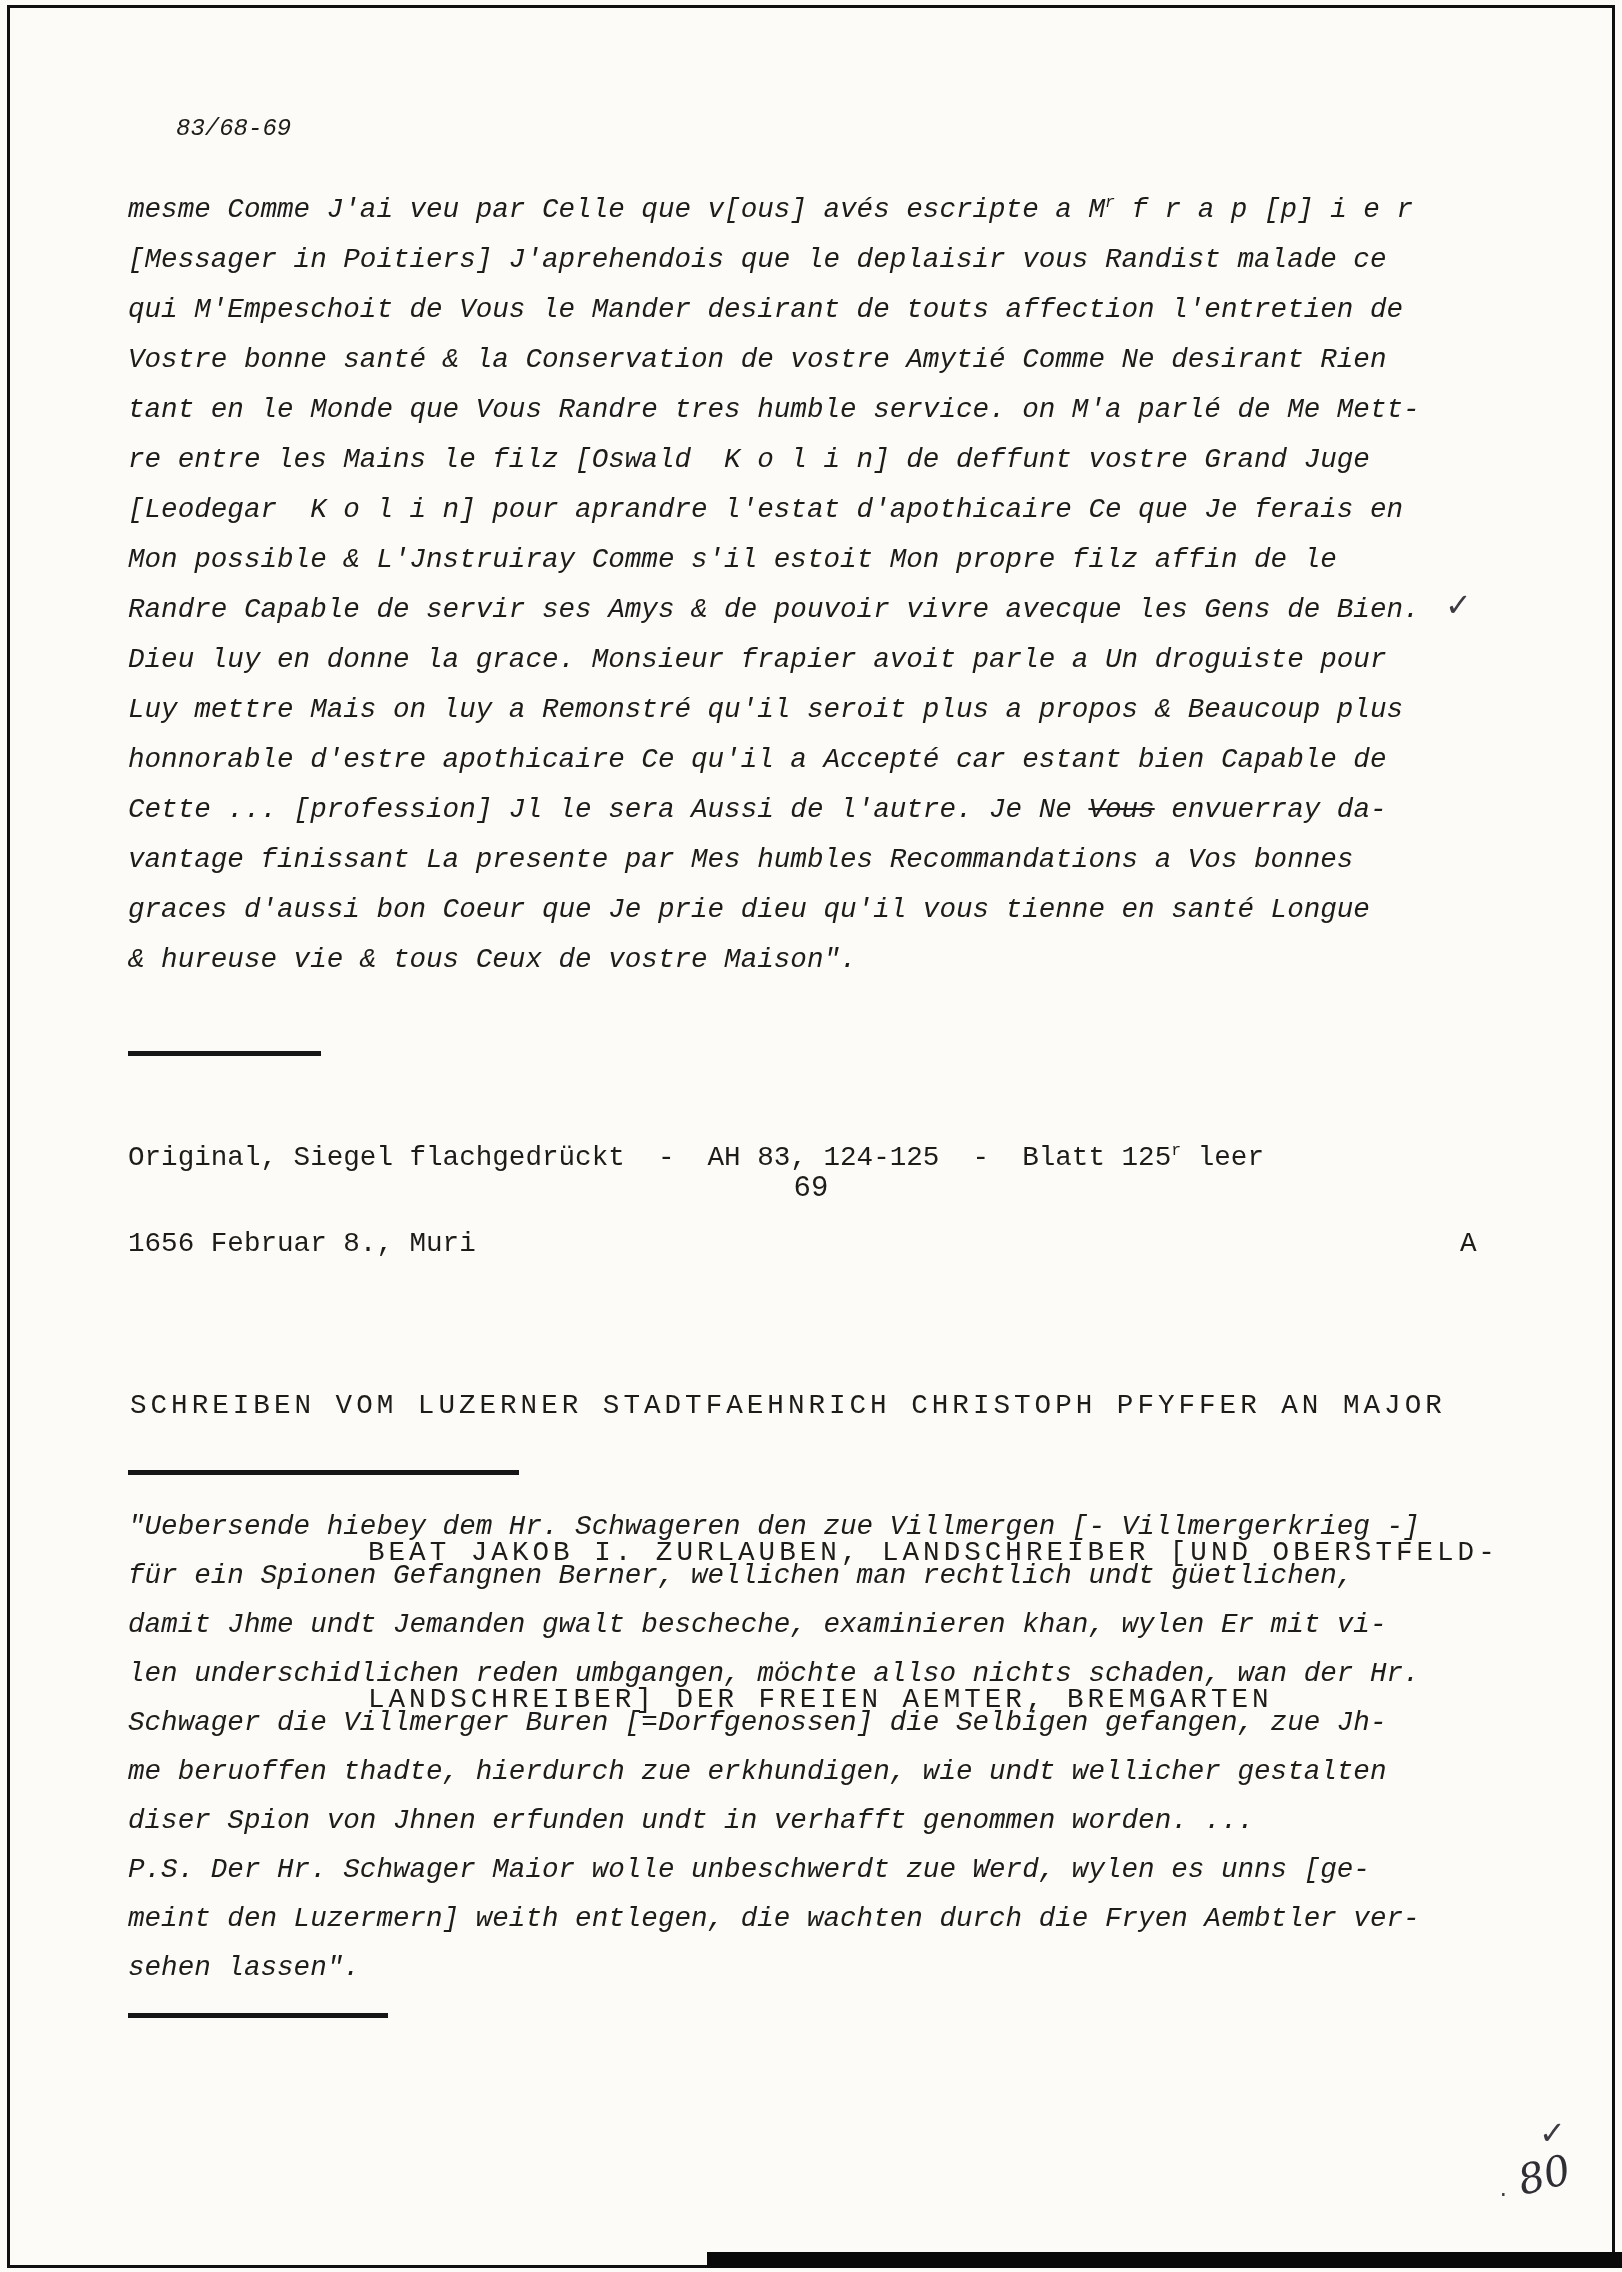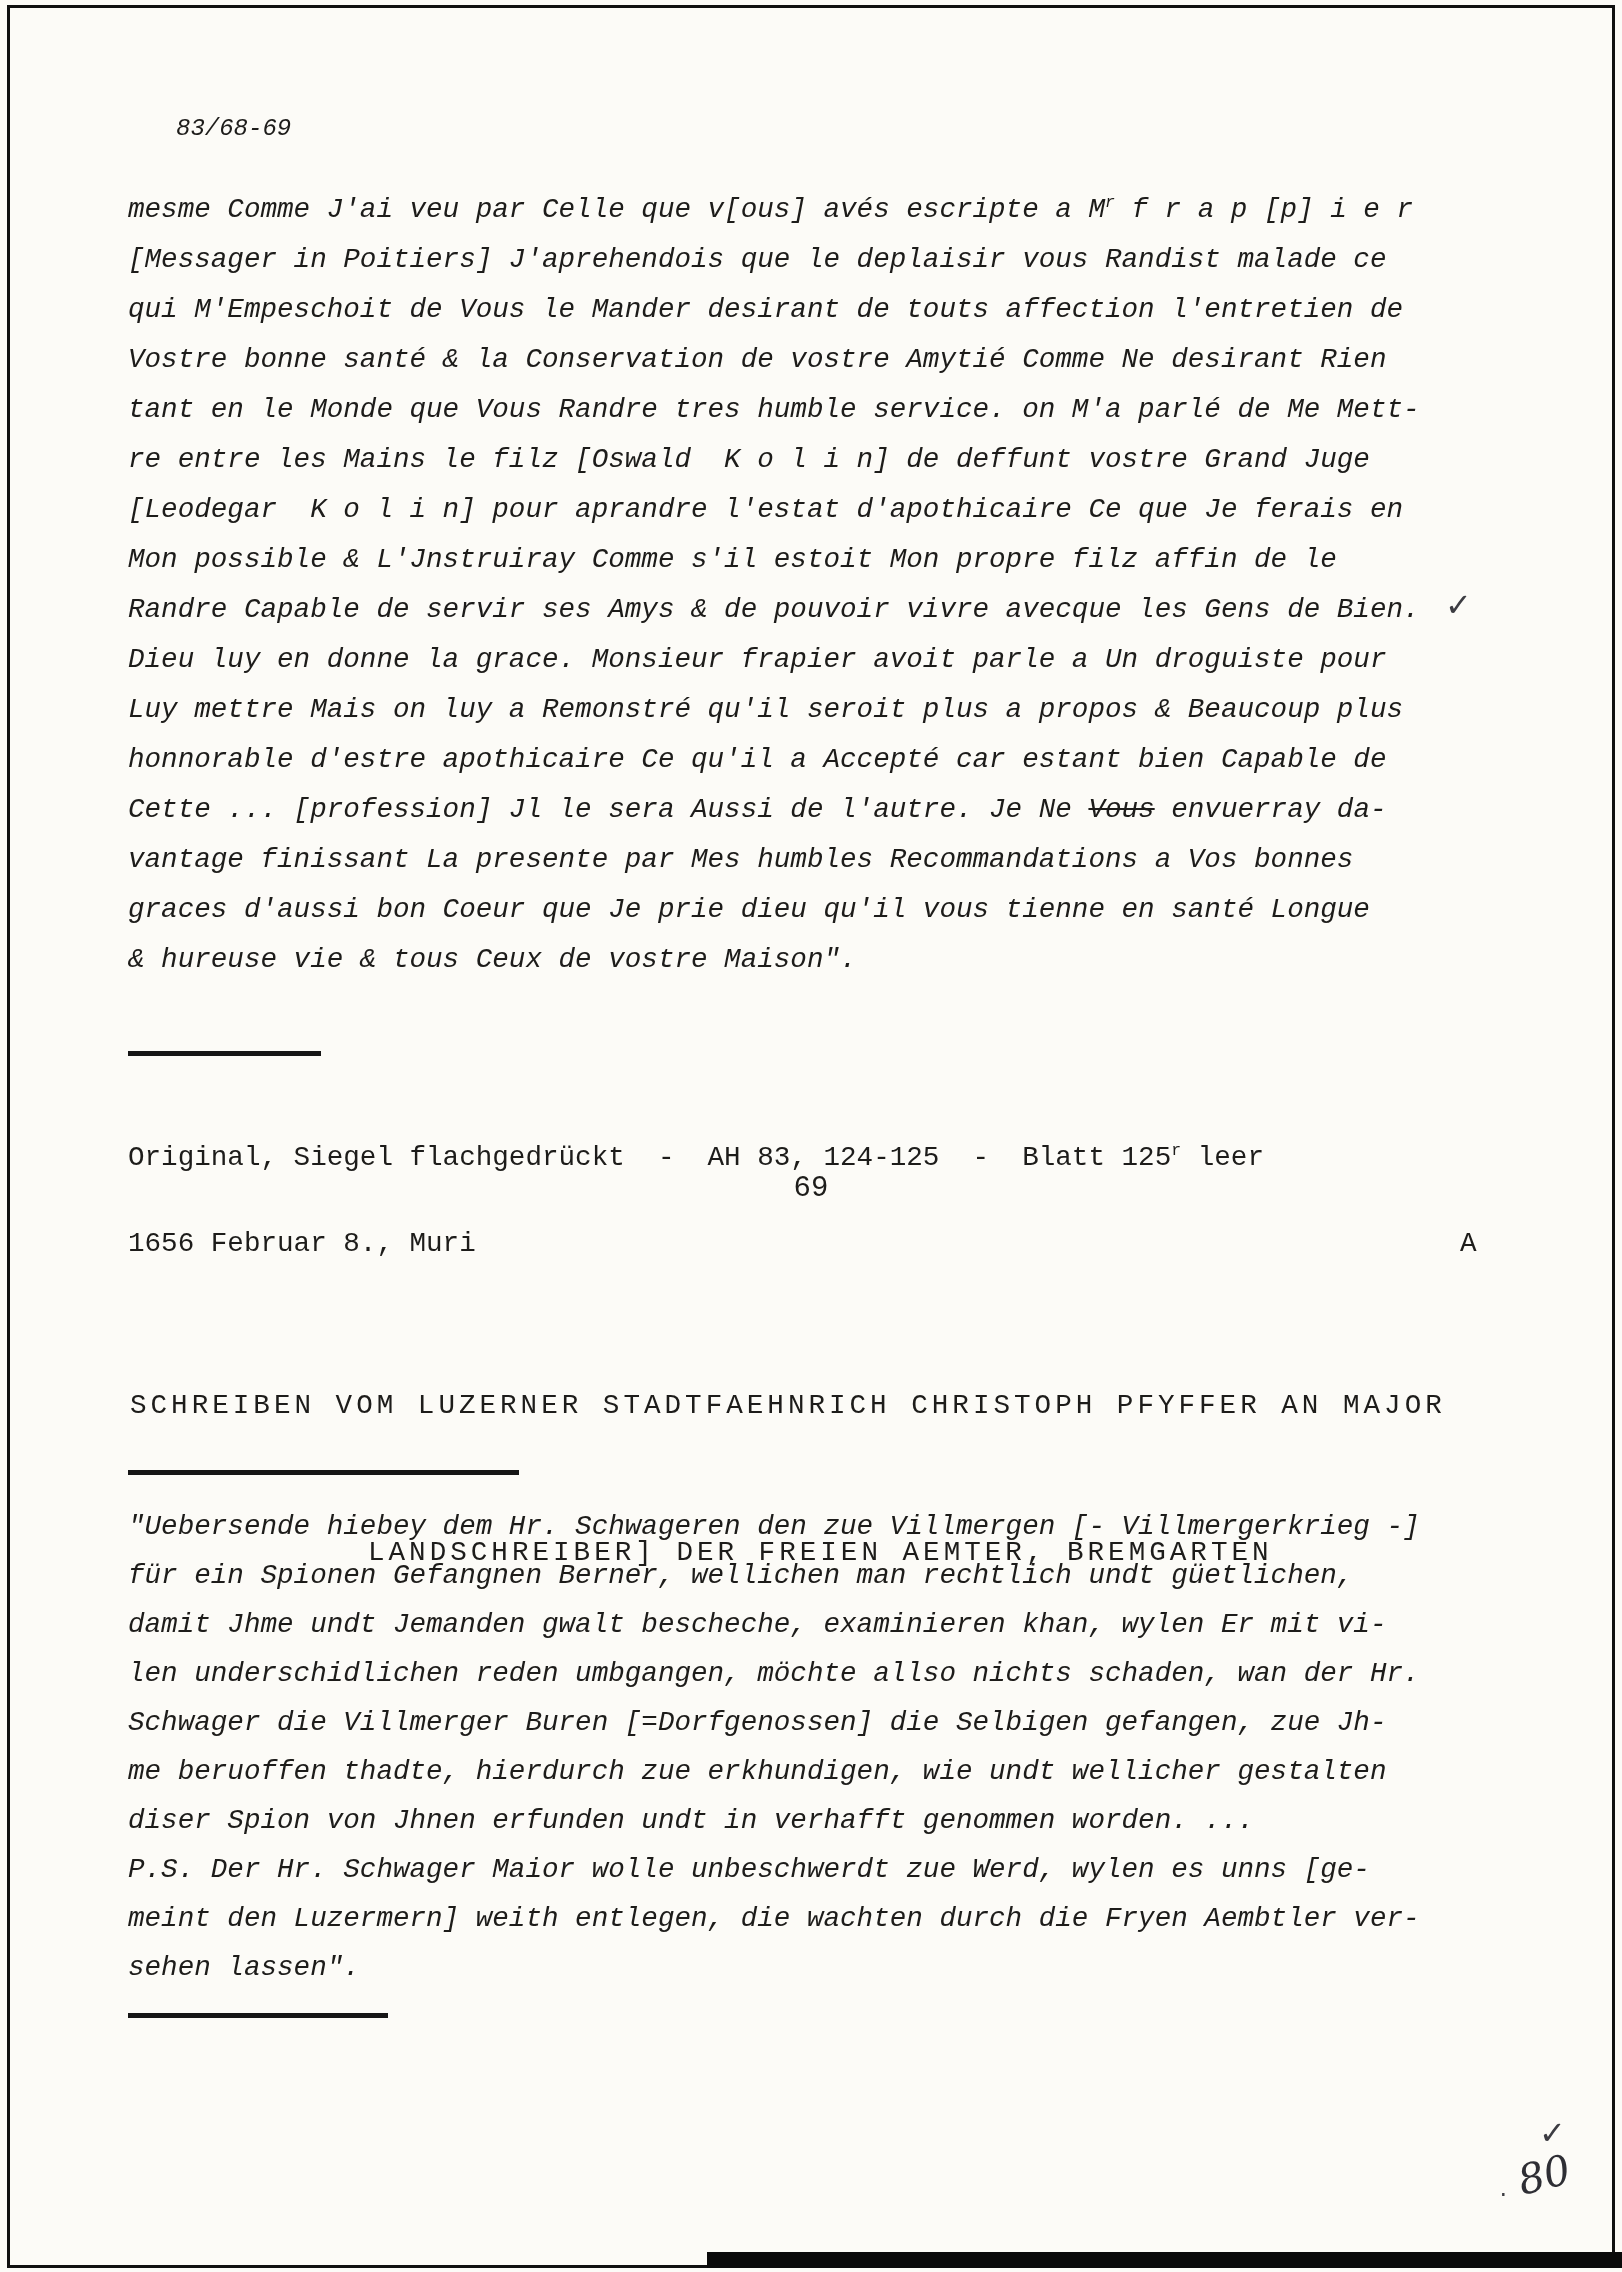--- a/index.html
+++ b/index.html
@@ -83,20 +83,21 @@
   <div class="abs source-note" style="left:128px; top:1133px;">Original, Siegel flachgedrückt  -  AH 83, 124-125  -  Blatt 125<sup>r</sup> leer</div>
 
   <div class="abs entry-number" style="top:1172px;">69</div>
 
   <div class="abs dateline" style="left:128px; top:1228px;">1656 Februar 8., Muri</div>
 
   <div class="abs siglum" style="left:1460px; top:1228px;">A</div>
 
   <div class="abs heading" style="left:130px; top:1283px;">
     <div class="hl">SCHREIBEN VOM LUZERNER STADTFAEHNRICH CHRISTOPH PFYFFER AN MAJOR</div>
+    <div class="hl indent">BEAT JAKOB I. ZURLAUBEN, LANDSCHREIBER [UND OBERSTFELD-</div>
     <div class="hl indent">LANDSCHREIBER] DER FREIEN AEMTER, BREMGARTEN</div>
   </div>
 
   <div class="rule" style="left:128px; top:1470px; width:391px;"></div>
 
   <div class="abs it body-text de-text" style="left:128px; top:1502px;"><div class="tline">"Uebersende hiebey dem Hr. Schwageren den zue Villmergen [- Villmergerkrieg -]</div><div class="tline">für ein Spionen Gefangnen Berner, wellichen man rechtlich undt güetlichen,</div><div class="tline">damit Jhme undt Jemanden gwalt bescheche, examinieren khan, wylen Er mit vi-</div><div class="tline">len underschidlichen reden umbgangen, möchte allso nichts schaden, wan der Hr.</div><div class="tline">Schwager die Villmerger Buren [=Dorfgenossen] die Selbigen gefangen, zue Jh-</div><div class="tline">me beruoffen thadte, hierdurch zue erkhundigen, wie undt wellicher gestalten</div><div class="tline">diser Spion von Jhnen erfunden undt in verhafft genommen worden. ...</div><div class="tline">P.S. Der Hr. Schwager Maior wolle unbeschwerdt zue Werd, wylen es unns [ge-</div><div class="tline">meint den Luzermern] weith entlegen, die wachten durch die Fryen Aembtler ver-</div><div class="tline">sehen lassen".</div></div>
 
   <div class="rule" style="left:128px; top:2013px; width:260px;"></div>
 
 

